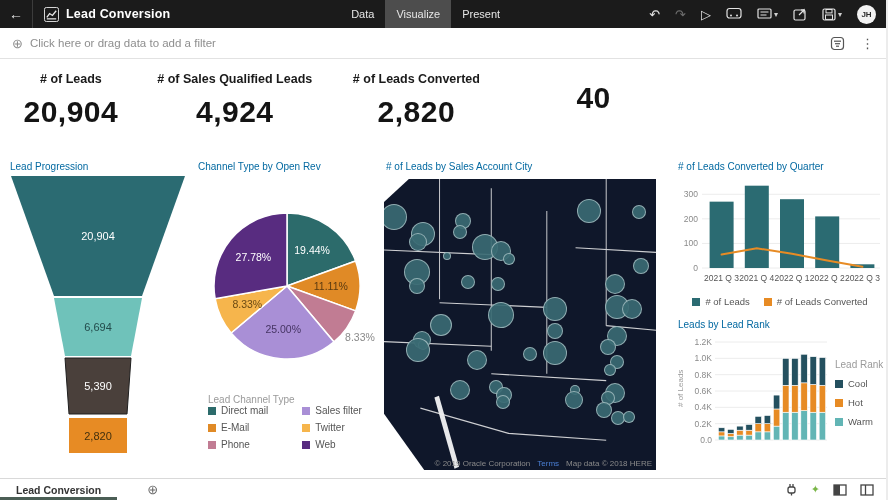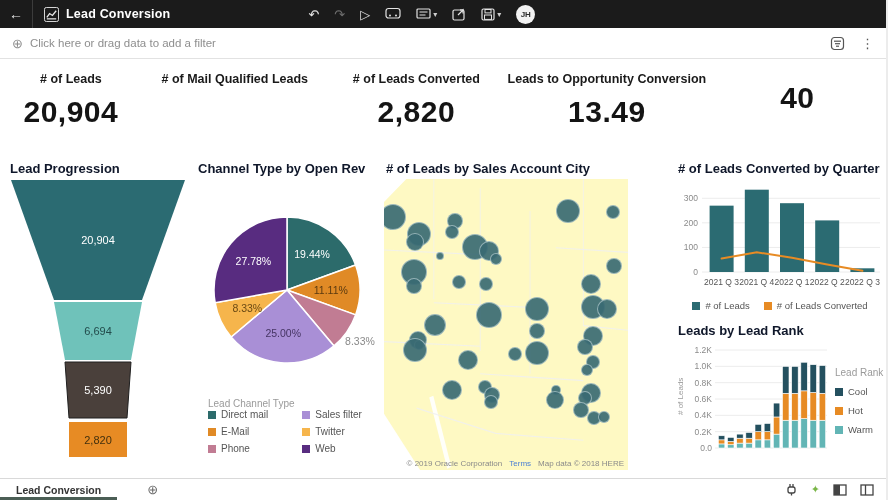--- a/index.html
+++ b/index.html
@@ -32,28 +32,28 @@
 
   
   .canvas { flex:1; position:relative; background:#fff; }
   .kpi-row { display:flex; padding-top:13px; }
   .kpi { text-align:center; }
   .kpi-label { font-size:12.5px; font-weight:700; color:#1a1a1a; }
   .kpi-value { font-size:30px; font-weight:700; color:#141414; margin-top:9px; letter-spacing:.5px; }
 
   .viz-row { position:absolute; top:92px; left:0; right:0; bottom:0; }
   .panel { position:absolute; top:0; bottom:2px; }
-  .panel-title { font-size:13px; font-weight:700; color:#0f172a; padding:10px 0 4px 2px; white-space:nowrap; }
+  .panel-title { font-size:10px; font-weight:400; color:#0369a1; padding:10px 0 4px 2px; white-space:nowrap; }
   .panel-funnel { left:8px;  width:182px; }
   .panel-pie    { left:196px; width:184px; }
-  .panel-map    { left:384px; width:244px; }
+  .panel-map    { left:384px; width:272px; }
   .panel-right  { left:676px; width:208px; }
 
   
-  #map-canvas { position:absolute; left:0; right:0; top:28px; bottom:6px; background:#fef9c3; overflow:hidden; }
+  #map-canvas { position:absolute; left:0; right:0; top:28px; bottom:6px; background:#0f172a; overflow:hidden; }
   .bubble { position:absolute; border-radius:50%; background:rgba(58,106,115,.92); border:1px solid rgba(220,235,235,.55); }
   .map-attr { position:absolute; right:4px; bottom:2px; font-size:8px; color:#8a8a8a; z-index:5; white-space:nowrap; }
   .map-attr .terms { color:#4a7fd4; margin:0 7px; cursor:pointer; }
 
   
   .legend-title { font-size:10px; color:#9a9a9a; }
   .legend-item { display:flex; align-items:center; gap:5px; font-size:10px; color:#555; }
   .swatch { width:8px; height:8px; flex:0 0 8px; }
   #pie-legend { margin:16px 0 0 12px; }
   #pie-legend .grid { display:grid; grid-auto-flow:column; grid-template-rows:repeat(3,auto); grid-template-columns:repeat(2,auto); gap:6px 16px; }
@@ -81,20 +81,25 @@
   <div class="header">
     <div class="back-btn">←</div>
     <div class="hdr-divider"></div>
     <svg class="title-icon" viewBox="0 0 16 16">
       <rect x="0.5" y="0.5" width="15" height="15" rx="2" fill="none" stroke="#e8e8e8"></rect>
       <polyline points="3,11 6,7 9,9 13,4" fill="none" stroke="#e8e8e8" stroke-width="1.4"></polyline>
       <rect x="3" y="12" width="10" height="1.3" fill="#e8e8e8"></rect>
     </svg>
     <div class="header-title">Lead Conversion</div>
 
+    <div class="header-tabs">
+        <div class="header-tab">Data</div>
+        <div class="header-tab active">Visualize</div>
+        <div class="header-tab">Present</div>
+      </div>
 
     <div class="header-icons">
       <span class="hicon">↶</span>
       <span class="hicon disabled">↷</span>
       <span class="hicon">▷</span>
       <svg width="16" height="14" viewBox="0 0 16 14">
         <rect x="1" y="1.5" width="14" height="9.5" rx="2.5" fill="none" stroke="#e3e3e3" stroke-width="1.2"></rect>
         <circle cx="5" cy="8.5" r="1" fill="#e3e3e3"></circle>
           <circle cx="11" cy="8.5" r="1" fill="#e3e3e3"></circle>
       </svg>
@@ -137,29 +142,26 @@
     </div>
   </div>
 
   <div class="canvas">
     <div class="kpi-row">
         <div class="kpi" style="flex: 0 0 16%;">
           <div class="kpi-label"># of Leads</div>
           <div class="kpi-value">20,904</div>
         </div>
         <div class="kpi" style="flex: 0 0 21%;">
-          <div class="kpi-label"># of Mail Qualified Leads</div>
+          <div class="kpi-label"># of Sales Qualified Leads</div>
+          <div class="kpi-value">4,924</div>
         </div>
         <div class="kpi" style="flex: 0 0 20%;">
           <div class="kpi-label"># of Leads Converted</div>
           <div class="kpi-value">2,820</div>
-        </div>
-        <div class="kpi" style="flex: 0 0 23%;">
-          <div class="kpi-label">Leads to Opportunity Conversion</div>
-          <div class="kpi-value">13.49</div>
         </div>
         <div class="kpi" style="flex: 0 0 20%;">
           <div class="kpi-value">40</div>
         </div>
       </div>
 
     <div class="viz-row">
 
       <div class="panel panel-funnel">
         <div class="panel-title">Lead Progression</div>

